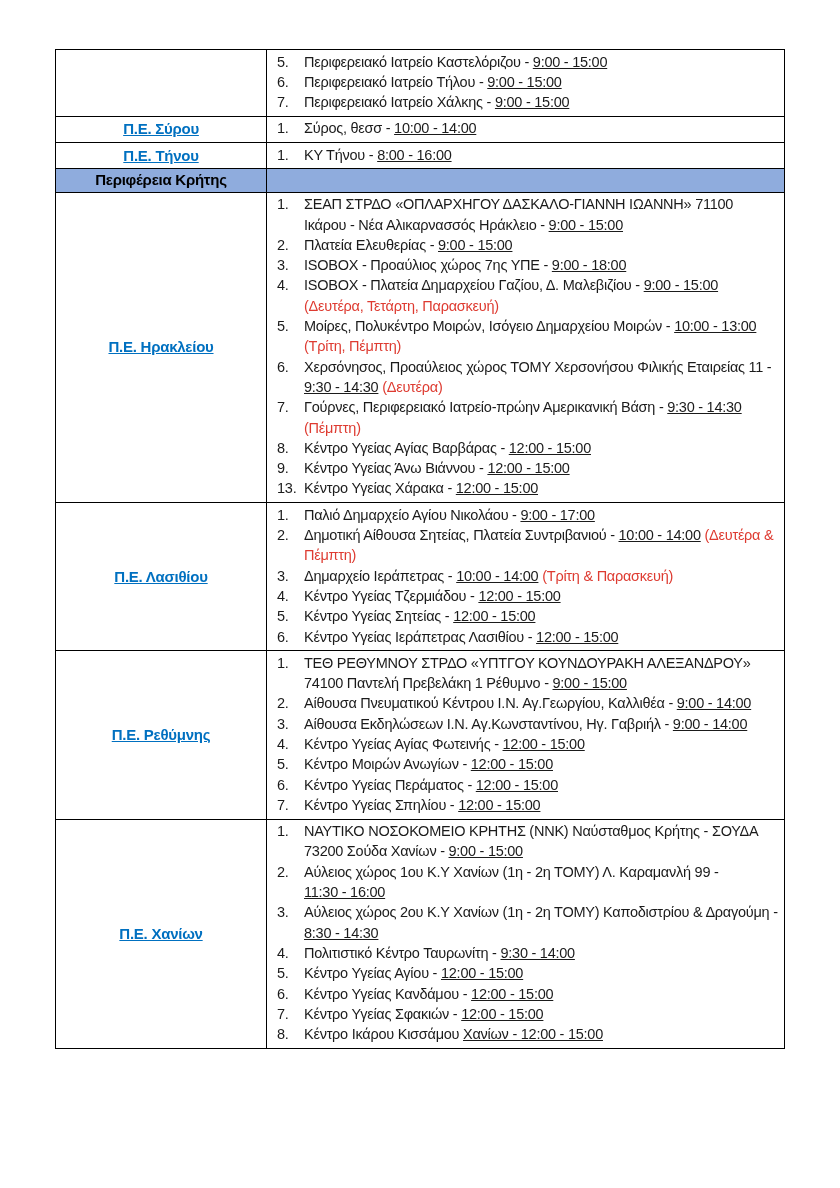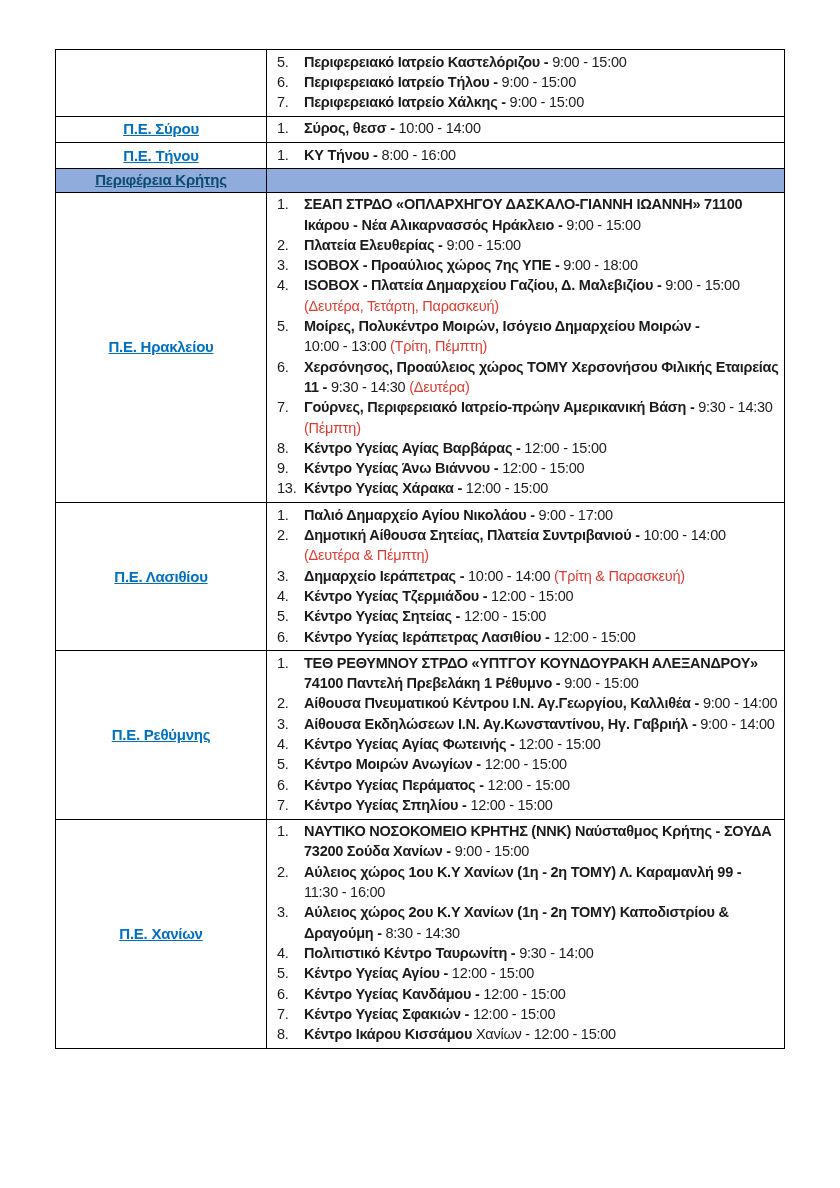--- a/index.html
+++ b/index.html
@@ -33,30 +33,29 @@
   .content-cell{padding:1.5px 4px 3.5px 9px;}
   .header-row .cell{background:var(--header-bg,#8FACDD);}
   .region-label{
     color:var(--link,#0070C0);
     font-weight:bold;
     text-decoration:underline;
     font-size:15px;
     cursor:pointer;
   }
   .header-label{
-    color:#0c4a6e;
+    color:#000000;
     font-weight:bold;
-    text-decoration:underline;
     font-size:15px;
   }
   .item{display:flex;align-items:flex-start;}
   .num{flex:0 0 27px;padding-left:1px;}
   .itext{flex:1;min-width:0;padding-right:1px;}
-  .s-n{color:var(--ink,#1b1b1b);font-weight:bold;}
-  .s-u{color:var(--ink,#1b1b1b);white-space:nowrap;}
+  .s-n{color:var(--ink,#1b1b1b);}
+  .s-u{color:var(--ink,#1b1b1b);text-decoration:underline;white-space:nowrap;}
   .s-r{color:var(--red,#DE3B31);}
 </style>
 </head>
 <body>
 
 <div class="page">
   <div class="doc-table" id="table-root">
       <div class="row">
         <div class="cell label-cell"></div>
         <div class="cell content-cell">

